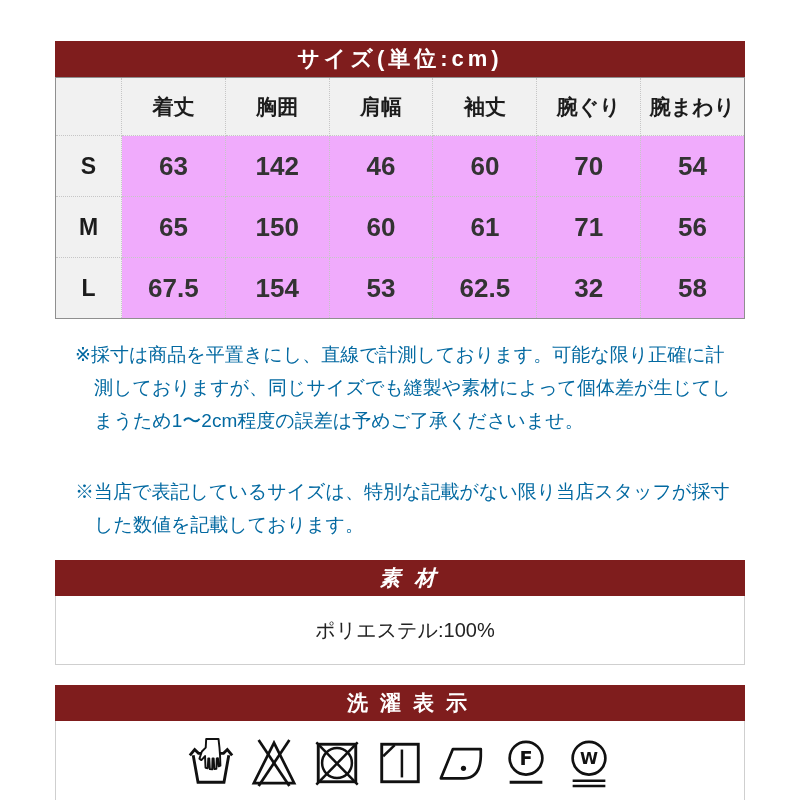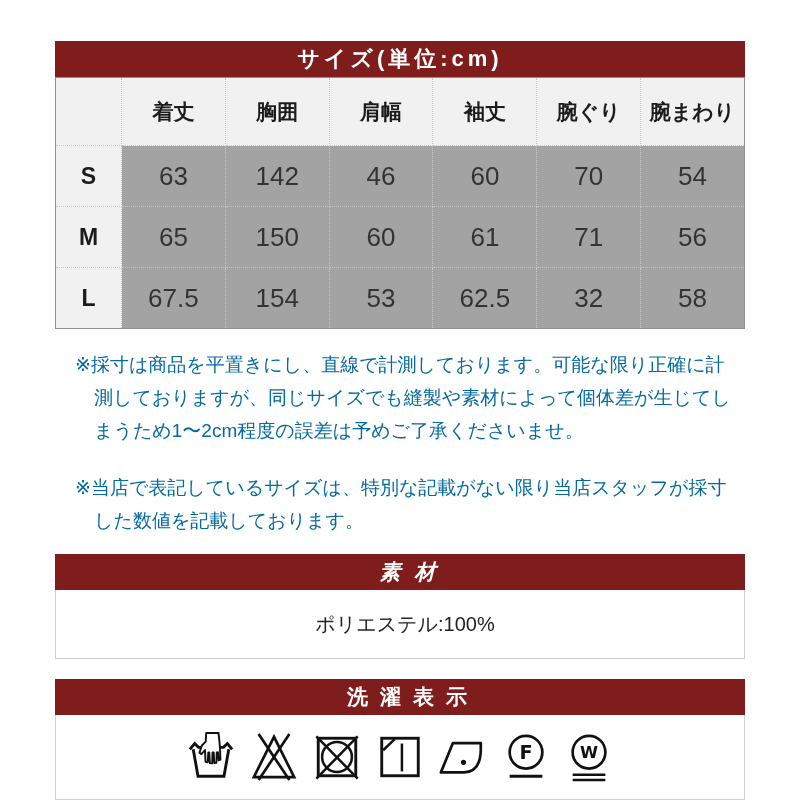--- a/index.html
+++ b/index.html
@@ -23,38 +23,38 @@
   
   table.size-table {
     width: 100%; border-collapse: collapse; table-layout: fixed;
     border: 1px solid #8f8f8f;
   }
   table.size-table th, table.size-table td {
     border: 1px dotted #c6c6c6; text-align: center; vertical-align: middle;
     padding: 0;
   }
   table.size-table col.label-col { width: 66px; }
-  tr.head-row    { height: 68px; font-family: Liberation Serif, serif; }
+  tr.head-row    { height: 58px; font-family: Liberation Serif, serif; }
   tr.data-row    { height: 61px; }
   th.corner-cell { background: #f1f1f1; }
   th.col-head {
     background: #f1f1f1; font-size: 21px; font-weight: bold; color: #1c1c1c;
   }
   th.row-head {
     background: #f1f1f1; font-size: 23px; font-weight: bold; color: #1c1c1c;
   }
-  td.val-cell { background: #a3a3a3; font-size: 26px; font-weight: 400; color: #333333; }
+  td.val-cell { background: #f0abfc; font-size: 26px; font-weight: 700; color: #333333; }
 
   
   .notes { margin: 19px 8px 0 20px; }
   .note {
     margin: 0; font-size: 19px; line-height: 33px; color: #0369a1;
     text-indent: -19px; padding-left: 19px; text-align: left;
   }
-  .note + .note { margin-top: 24px; }
+  .note + .note { margin-top: 40px; font-family: Liberation Mono, monospace; }
 
   
   .section { margin-top: 17px; }
   .section-laundry { margin-top: 20px; }
   .section-body {
     border: 1px solid #cfcfcf; border-top: none; background: #ffffff;
   }
   .material-body {
     height: 68px; display: flex; align-items: center; justify-content: center;
     font-size: 20px; color: #222222; padding-left: 10px;

